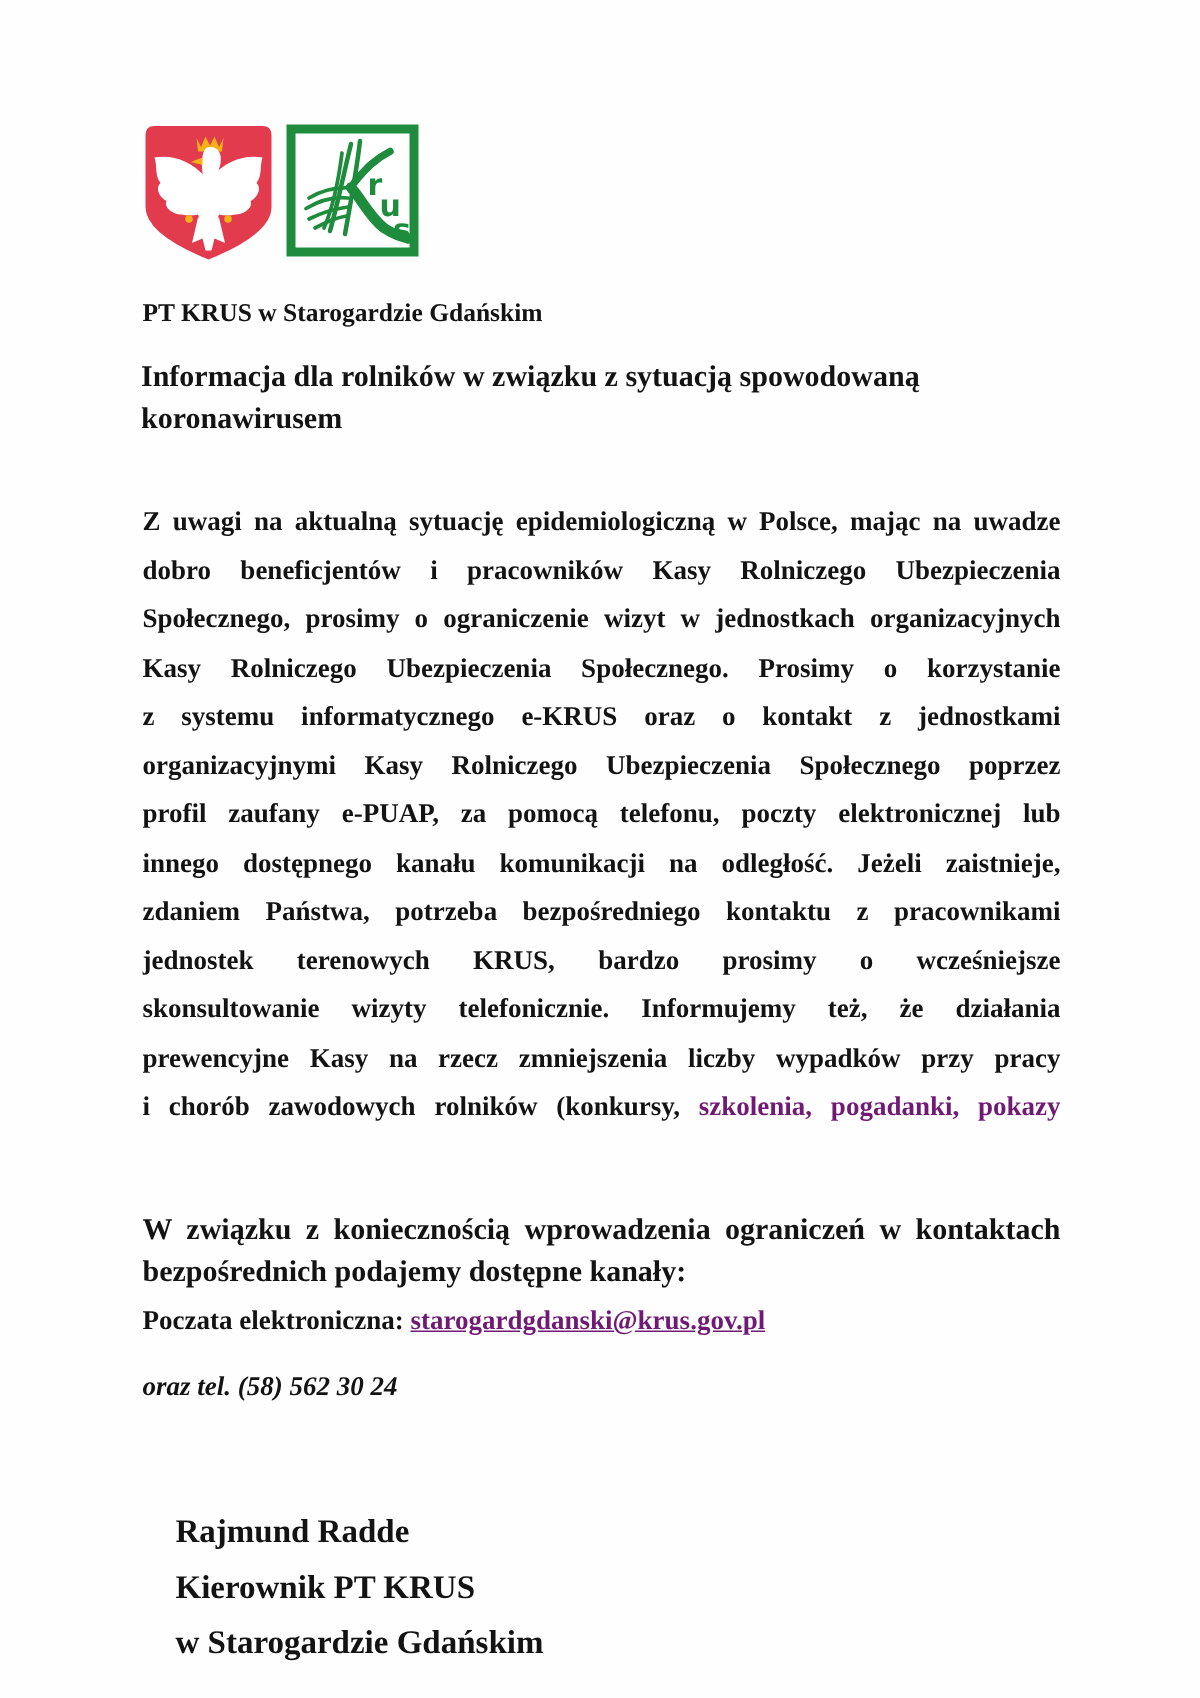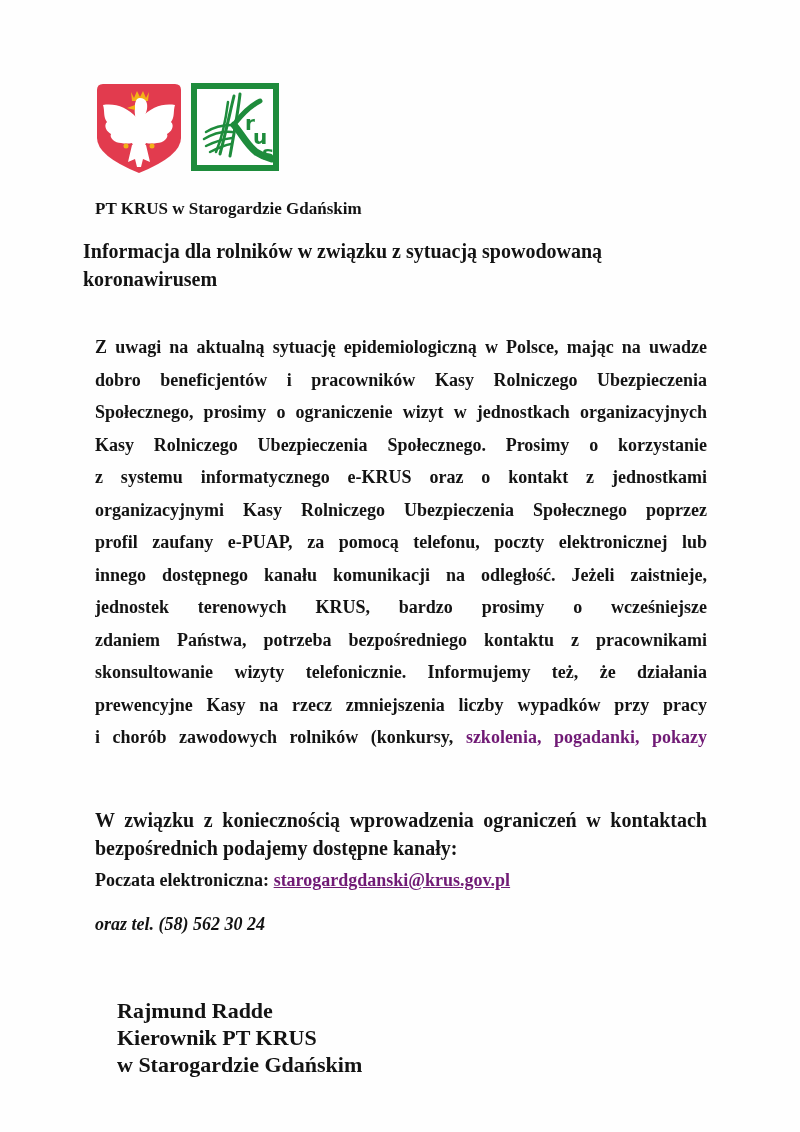--- a/index.html
+++ b/index.html
@@ -4,34 +4,34 @@
 <style>
   html,body{margin:0;padding:0;background:#ffffff;}
   .page{
     position:relative;width:800px;height:1132px;background:#fefefe;overflow:hidden;
     font-family:"Liberation Serif","DejaVu Serif",serif;color:#131313;font-weight:bold;
   }
   .logo{position:absolute;}
   .logo-eagle{left:95px;top:82px;width:88px;height:93px;}
   .logo-krus{left:190px;top:82px;width:90px;height:90px;}
   .title{position:absolute;left:95px;top:199px;font-size:17px;white-space:nowrap;}
-  .subtitle{position:absolute;left:83px;top:237px;font-size:20px;line-height:28px;}
+  .subtitle{position:absolute;left:94px;top:237px;font-size:20px;line-height:28px;}
   .subtitle div{white-space:nowrap;}
   .p1{position:absolute;left:95px;top:331px;width:612px;font-size:18px;}
   .p1 .ln{height:32.5px;line-height:32.5px;text-align:justify;text-align-last:justify;overflow:hidden;}
   .p1 .ln.last{text-align:left;text-align-last:left;}
   .gray{color:#701a75;}
   .p2{position:absolute;left:95px;top:806px;width:612px;font-size:20px;}
   .p2 .jln{line-height:28px;text-align:justify;text-align-last:justify;}
   .p2 .pln{line-height:28px;}
   .email{position:absolute;left:95px;top:870px;font-size:18px;white-space:nowrap;}
   .email-link{color:#701a75;text-decoration:underline;font-weight:bold;cursor:pointer;}
   .phone{position:absolute;left:95px;top:914px;font-size:18px;white-space:nowrap;font-style:italic;}
   .sig{position:absolute;left:117px;top:997px;font-size:22px;line-height:27px;}
-  .sig div{white-space:nowrap;}
+  .sig div{white-space:nowrap;margin-top:10px;}
 </style>
 </head>
 <body>
 
 <div class="page">
 
   <div class="logo logo-eagle">
     <svg width="88" height="93" viewBox="0 0 88 93" xmlns="http://www.w3.org/2000/svg">
       <path d="M8,2 L80,2 Q86,2 86,8 L86,56 Q86,74 44,91 Q2,74 2,56 L2,8 Q2,2 8,2 Z" fill="#e23b4e"></path>
       <g id="wingL">
@@ -80,22 +80,22 @@
 
   <div class="p1">
     <div class="ln">Z uwagi na aktualną sytuację epidemiologiczną w Polsce, mając na uwadze</div>
     <div class="ln">dobro beneficjentów i pracowników Kasy Rolniczego Ubezpieczenia</div>
     <div class="ln">Społecznego, prosimy o ograniczenie wizyt w jednostkach organizacyjnych</div>
     <div class="ln">Kasy Rolniczego Ubezpieczenia Społecznego. Prosimy o&nbsp;korzystanie</div>
     <div class="ln">z&nbsp;systemu informatycznego e-KRUS oraz&nbsp;o&nbsp;kontakt z&nbsp;jednostkami</div>
     <div class="ln">organizacyjnymi Kasy Rolniczego Ubezpieczenia Społecznego poprzez</div>
     <div class="ln">profil zaufany e-PUAP, za&nbsp;pomocą telefonu, poczty elektronicznej lub</div>
     <div class="ln">innego dostępnego kanału komunikacji na&nbsp;odległość. Jeżeli zaistnieje,</div>
+    <div class="ln">zdaniem Państwa, potrzeba bezpośredniego kontaktu z&nbsp;pracownikami</div>
     <div class="ln">jednostek terenowych KRUS, bardzo prosimy o&nbsp;wcześniejsze</div>
-    <div class="ln">zdaniem Państwa, potrzeba bezpośredniego kontaktu z&nbsp;pracownikami</div>
     <div class="ln">skonsultowanie wizyty telefonicznie. Informujemy też, że&nbsp;działania</div>
     <div class="ln">prewencyjne Kasy na&nbsp;rzecz zmniejszenia liczby wypadków przy pracy</div>
     <div class="ln"><span>i chorób zawodowych rolników (konkursy,</span> <span class="gray">szkolenia, pogadanki, pokazy</span></div>
   </div>
 
   <div class="p2">
     <div class="jln">W związku z koniecznością wprowadzenia ograniczeń w kontaktach</div>
     <div class="pln">bezpośrednich podajemy dostępne kanały:</div>
   </div>
 

